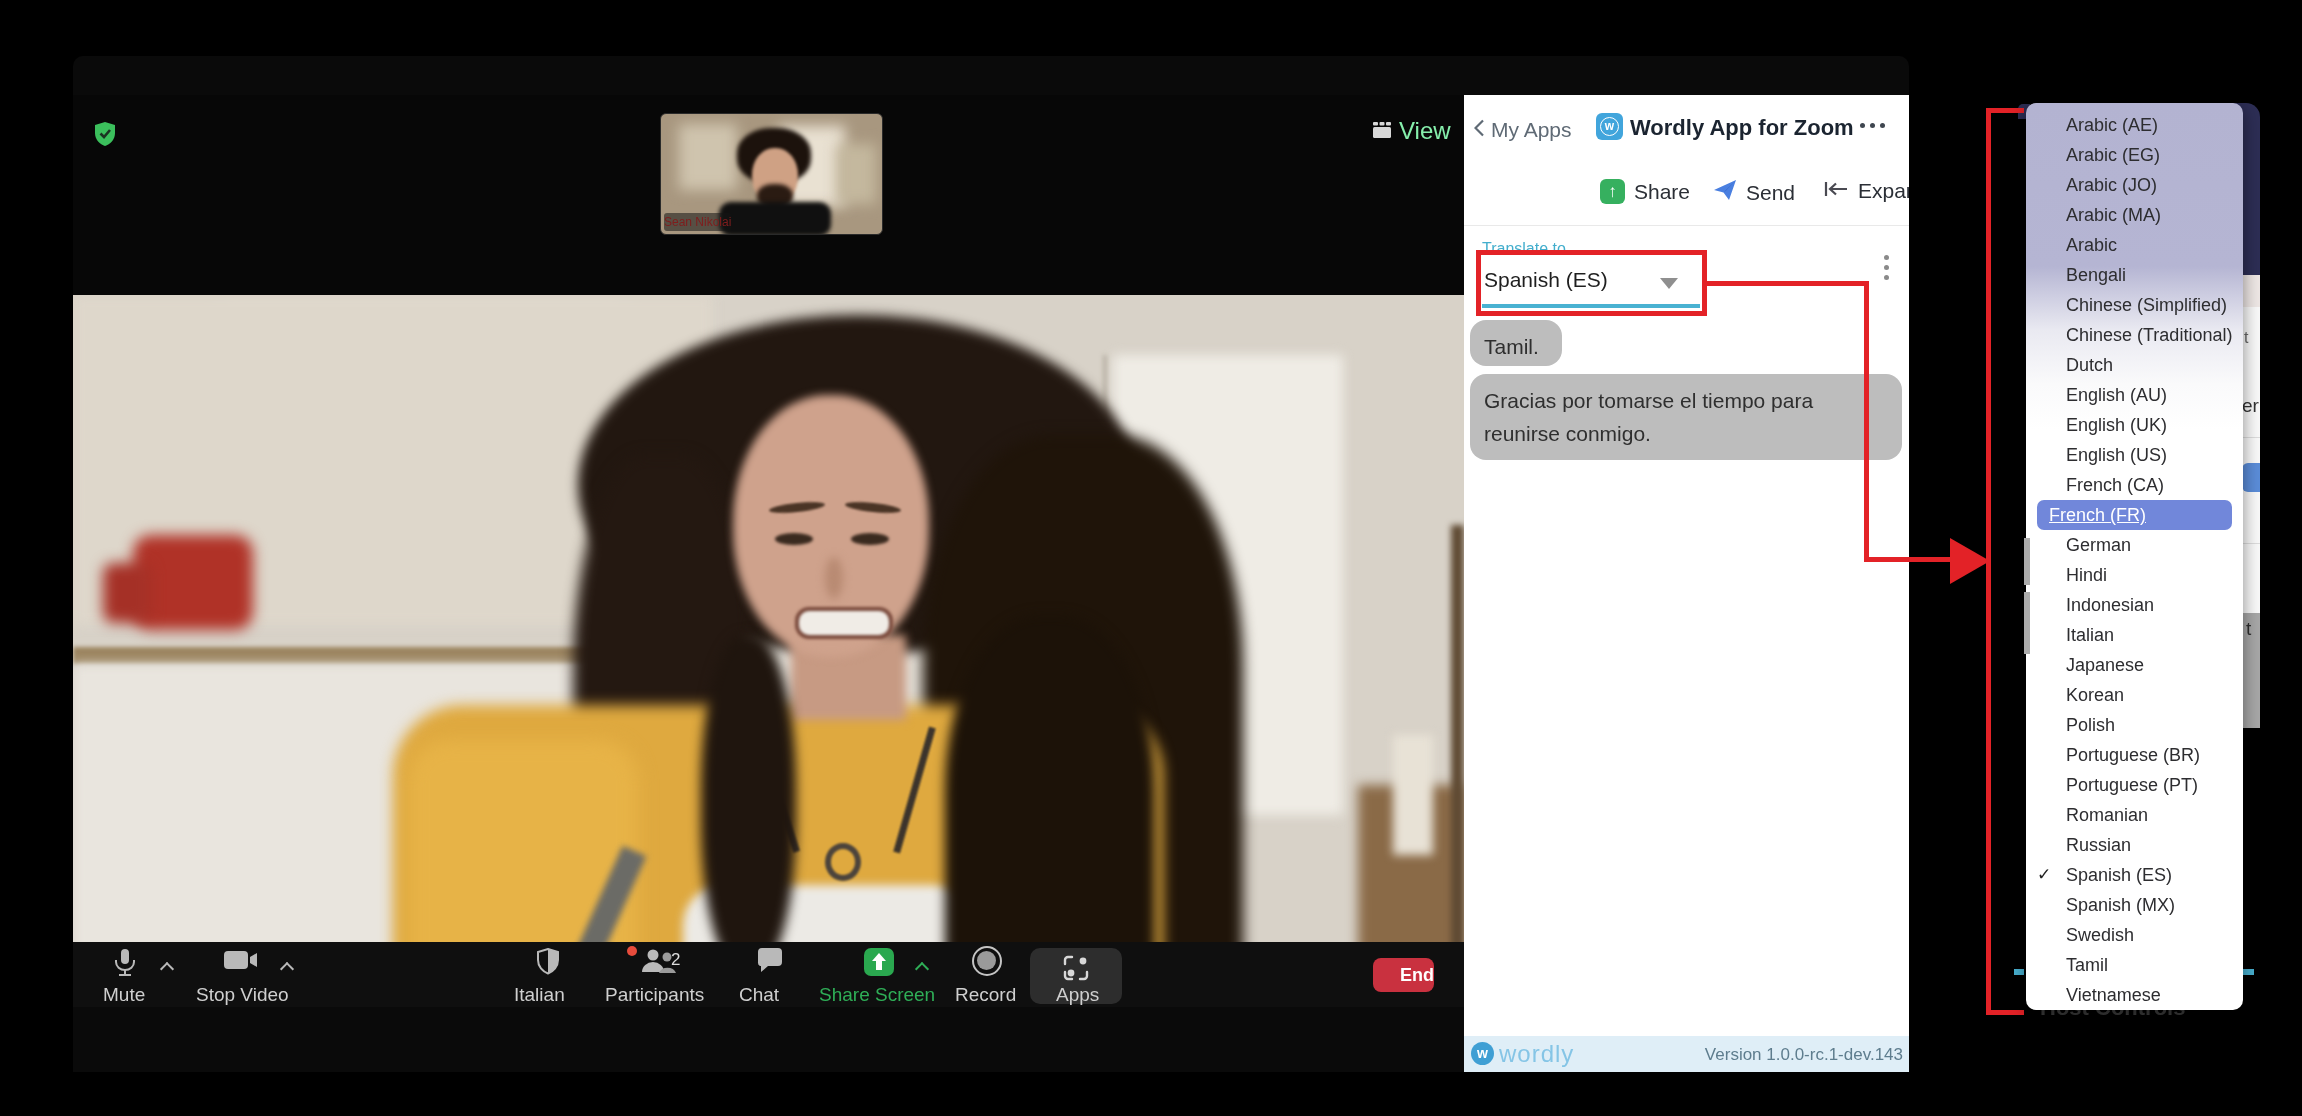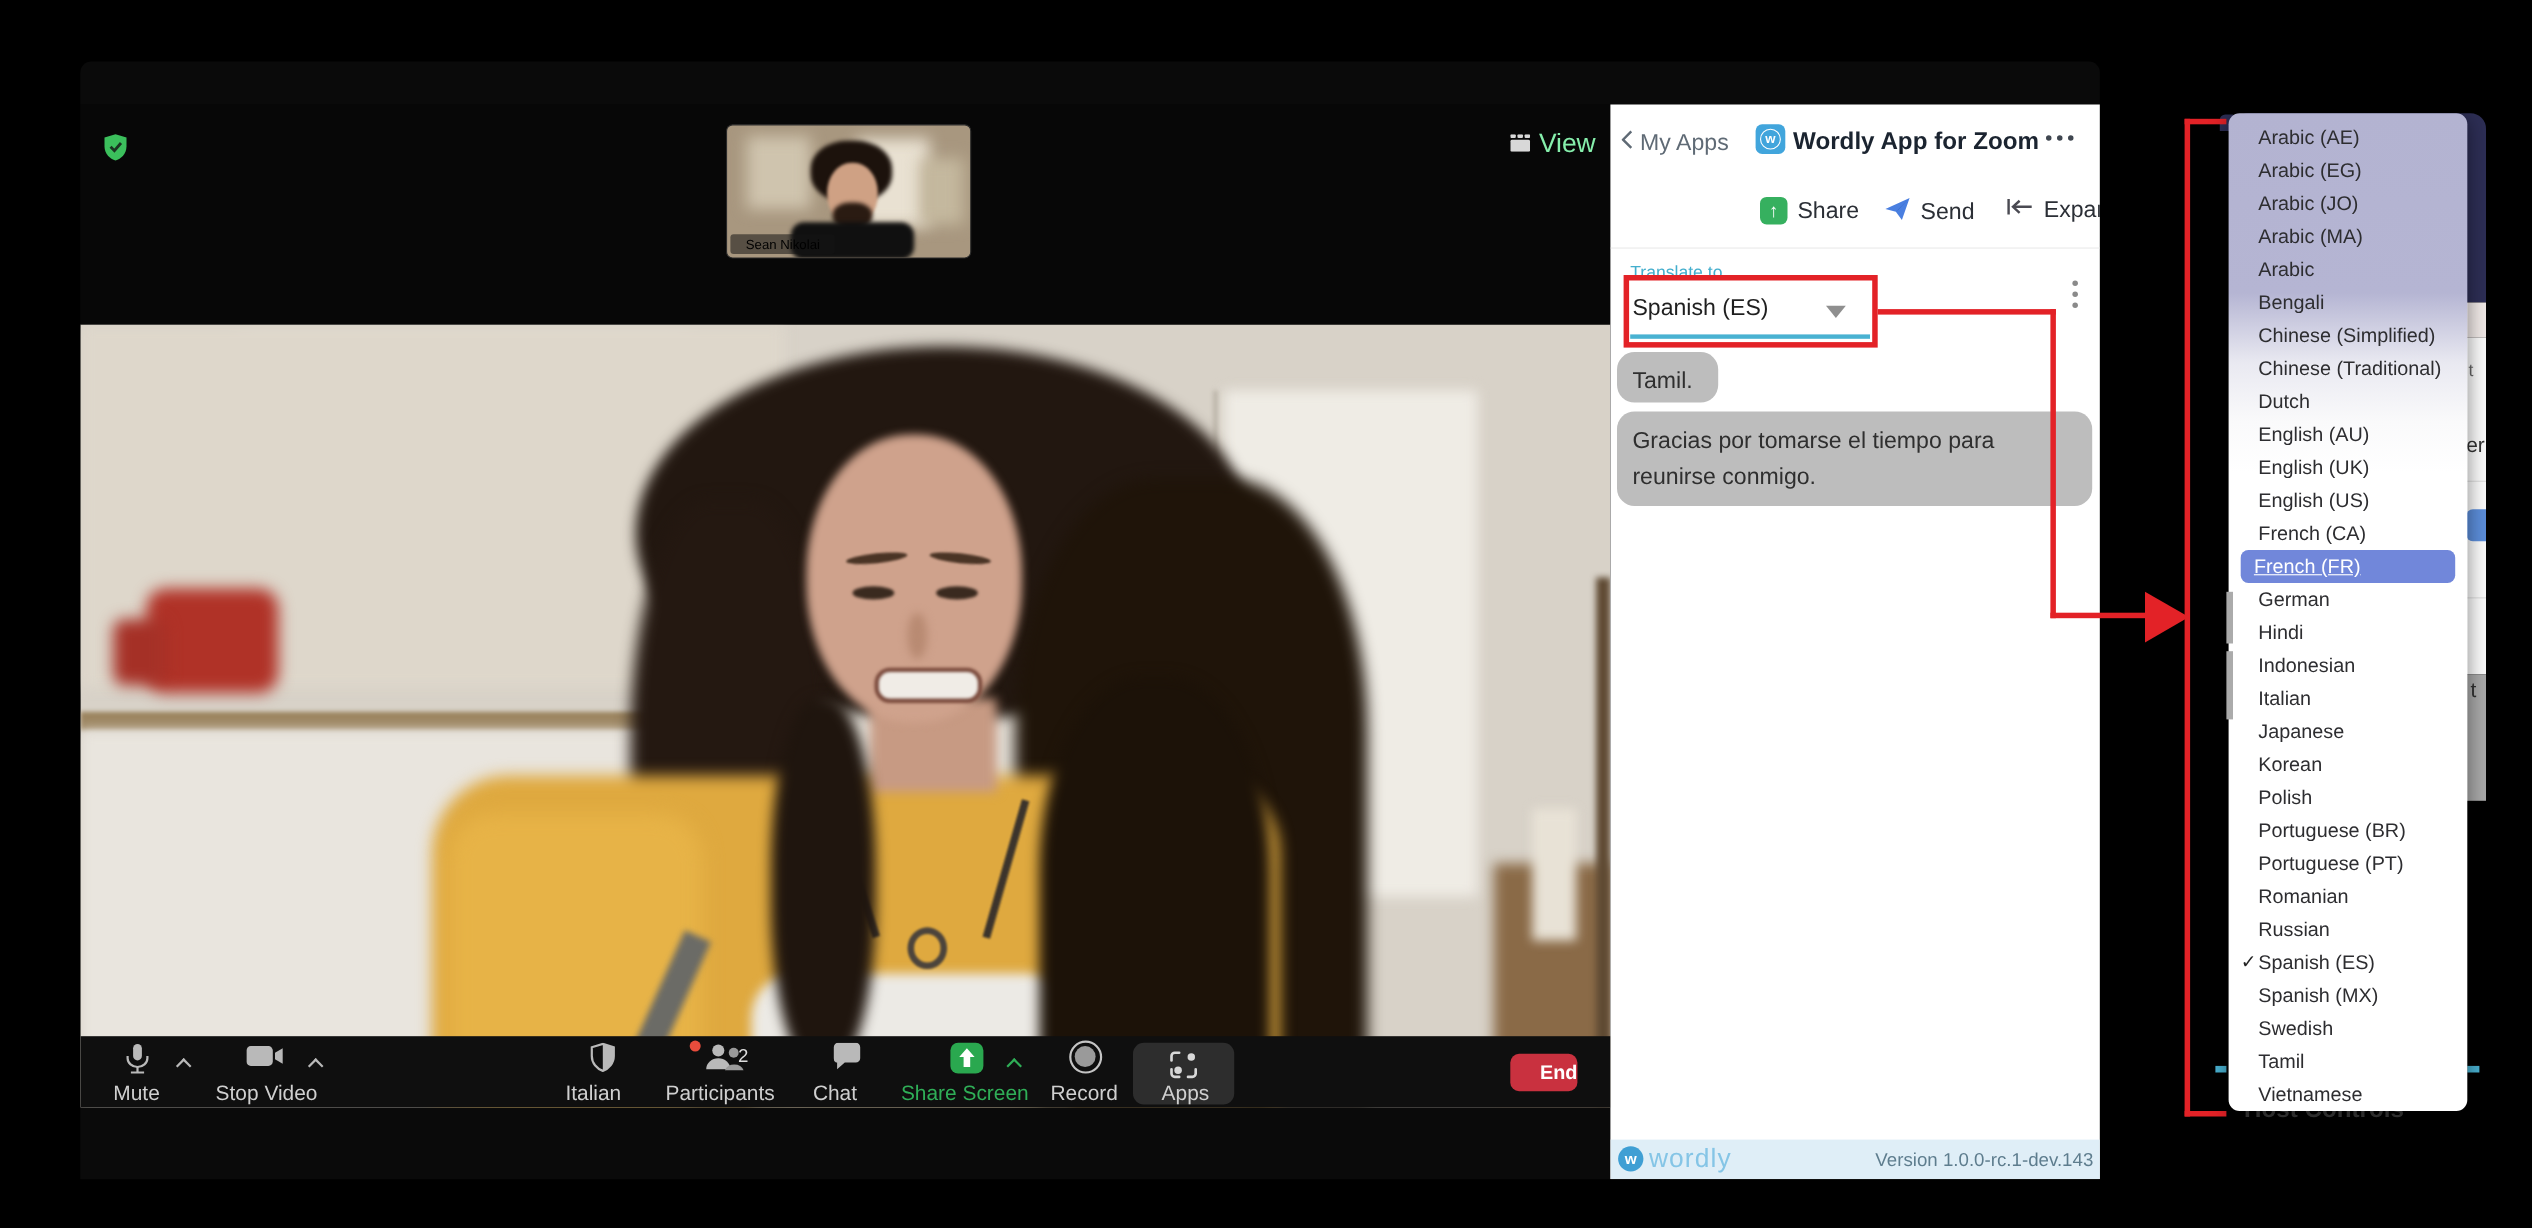--- a/index.html
+++ b/index.html
@@ -31,22 +31,22 @@
   .caret-up::before { content:""; position:absolute; left:0; top:4px; width:8px; height:8px;
       border-left:2.5px solid #b9b9b9; border-top:2.5px solid #b9b9b9; transform:rotate(45deg); }
   .caret-green::before { border-color:#2fae57; }
   #apps-box { left:957px; top:6px; width:92px; height:56px; background:#2d2d2d; border-radius:10px; }
   #end-btn { left:1300px; top:16px; width:61px; height:34px; background:#c9313f; border-radius:8px;
              color:#fff; font-weight:700; font-size:18px; text-align:right; line-height:34px; border:none; }
 
   
   #thumb { left:587px; top:18px; width:223px; height:122px; border-radius:6px; overflow:hidden;
            background:#a8977f; border:1px solid #2a2a2a; z-index:20; }
-  #thumb-name { position:absolute; left:3px; bottom:3px; background:rgba(20,20,20,.55); color:#000000;
-                font-size:12px; padding:2px 14px; border-radius:3px; }
+  #thumb-name { position:absolute; left:3px; bottom:3px; background:rgba(20,20,20,.55); color:#7f1d1d;
+                font-size:12px; padding:2px 0; border-radius:3px; }
 
   
   #panel { left:1391px; top:39px; width:445px; height:977px; background:#fff; overflow:hidden; }
   #back-btn { left:10px; top:23px; display:flex; align-items:center; gap:6px; color:#5f6a75;
               font-size:21px; background:none; border:none; }
   #app-icon { left:132px; top:18px; width:27px; height:27px; border-radius:6px; background:#41a5dc; }
   #app-icon .ring { position:absolute; left:4px; top:4px; width:19px; height:19px; border:1.8px solid #fff;
                     border-radius:50%; color:#fff; font-size:12px; font-weight:700; text-align:center; line-height:16px; }
   #panel-title { left:166px; top:20px; font-size:22px; font-weight:700; color:#1b2430; white-space:nowrap; }
   #more-btn { left:396px; top:28px; display:flex; gap:5px; background:none; border:none; }
@@ -83,21 +83,21 @@
   #blue-frag { position:absolute; left:42px; top:156px; width:18px; height:29px; background:#5b8dd9; border-radius:6px 0 0 6px; }
   #host-controls { left:2040px; top:995px; font-size:22px; font-weight:700; color:#3c3c3c; z-index:20; white-space:nowrap; }
   .teal-dash { position:absolute; height:6px; background:#49b2d2; z-index:22; }
 
   
   #language-menu { left:2026px; top:103px; width:217px; height:907px; z-index:40;
       border-radius:10px; padding-top:7px; overflow:hidden;
       background:linear-gradient(180deg,#b3b3d1 0%,#b5b5d3 18%,#e9e9f1 25%,#fafafb 31%,#ffffff 36%);
       box-shadow:0 4px 18px rgba(0,0,0,.45); }
   .lang-item { position:relative; height:30px; line-height:30px; font-size:18px; color:#2d2d30;
-               padding-left:27px; white-space:nowrap; }
+               padding-left:40px; white-space:nowrap; }
   .lang-item.highlighted { background:#7187da; color:#fff; border-radius:7px; margin:0 11px;
                            padding-left:12px;text-decoration:underline; }
   .lang-item .check { position:absolute; left:11px; top:0; font-size:17px; color:#222; }
   .scroll-frag { position:absolute; width:6px; background:#ababab; z-index:45; }
 
   
   .red { position:absolute; background:#e32227; }
   #red-rect { position:absolute; left:1476px; top:250px; width:231px; height:66px;
               border:5px solid #e32227; z-index:50; background:none; }
   .z50 { z-index:50; }

